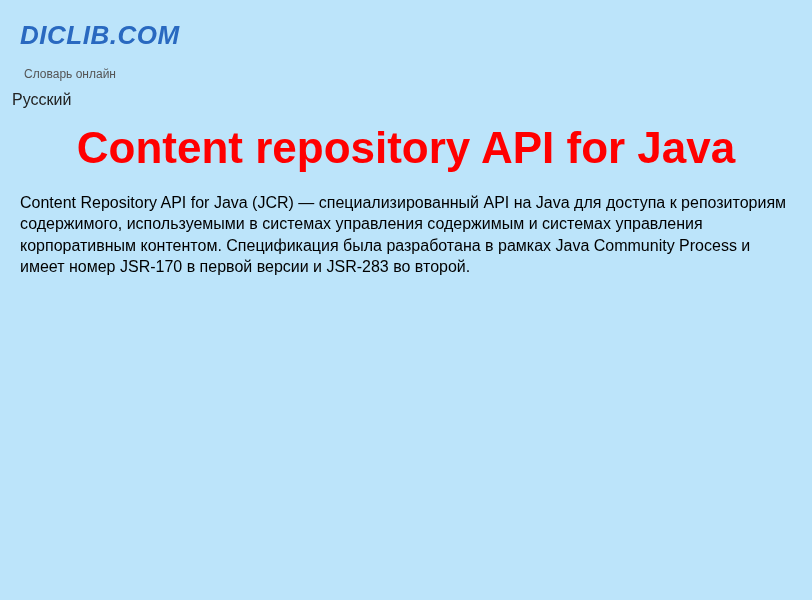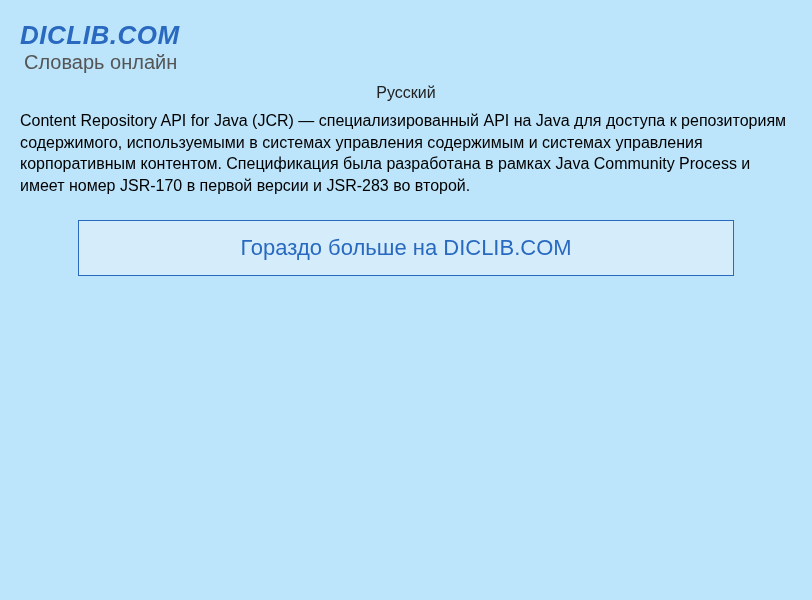--- a/index.html
+++ b/index.html
@@ -19,29 +19,28 @@
     }
     .site-title {
       color: #2969c0;
       font-size: 26px;
       font-weight: bold;
       font-style: italic;
       letter-spacing: 0.5px;
     }
     .tagline {
       color: #555;
-      font-size: 20px;
-      margin-top: 0;
+      font-size: 12px;
+      margin-top: 16px;
       margin-left: 4px;
     }
     .lang-bar {
       padding: 6px 12px 8px 12px;
       font-size: 16px;
       color: #222;
-      text-align: center;
     }
     .main {
       padding: 0 18px;
     }
     .article-title {
       color: #ff0000;
       font-size: 44px;
       font-weight: bold;
       text-align: center;
       line-height: 1.15;
@@ -71,18 +70,16 @@
 <div class="header">
   <div class="site-title">DICLIB.COM</div>
   <div class="tagline">Словарь онлайн</div>
 </div>
 
 <div class="lang-bar">
   <span>Русский</span>
 </div>
 
 <div class="main">
+  <h1 class="article-title">Content repository API for Java</h1>
   <p class="article-body">Content Repository API for Java (JCR) — специализированный API на Java для доступа к репозиториям содержимого, используемыми в системах управления содержимым и системах управления корпоративным контентом. Спецификация была разработана в рамках Java Community Process и имеет номер JSR-170 в первой версии и JSR-283 во второй.</p>
 
-  <div class="more-box">
-    <span class="more-link">Гораздо больше на DICLIB.COM</span>
-  </div>
 </div>
 
 </body></html>

